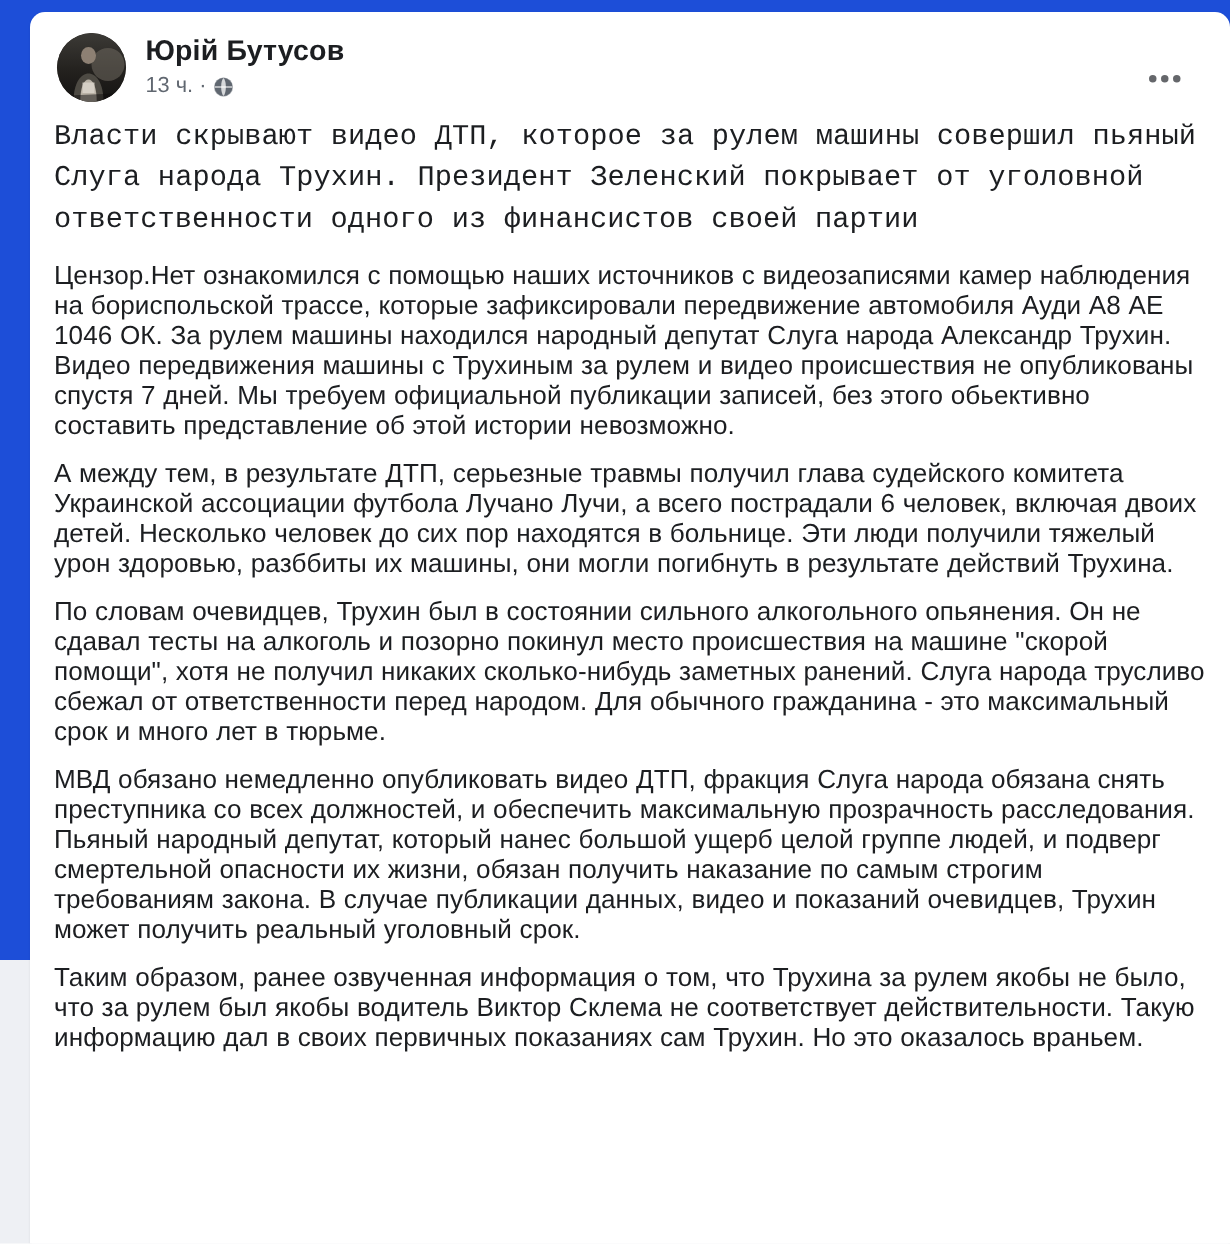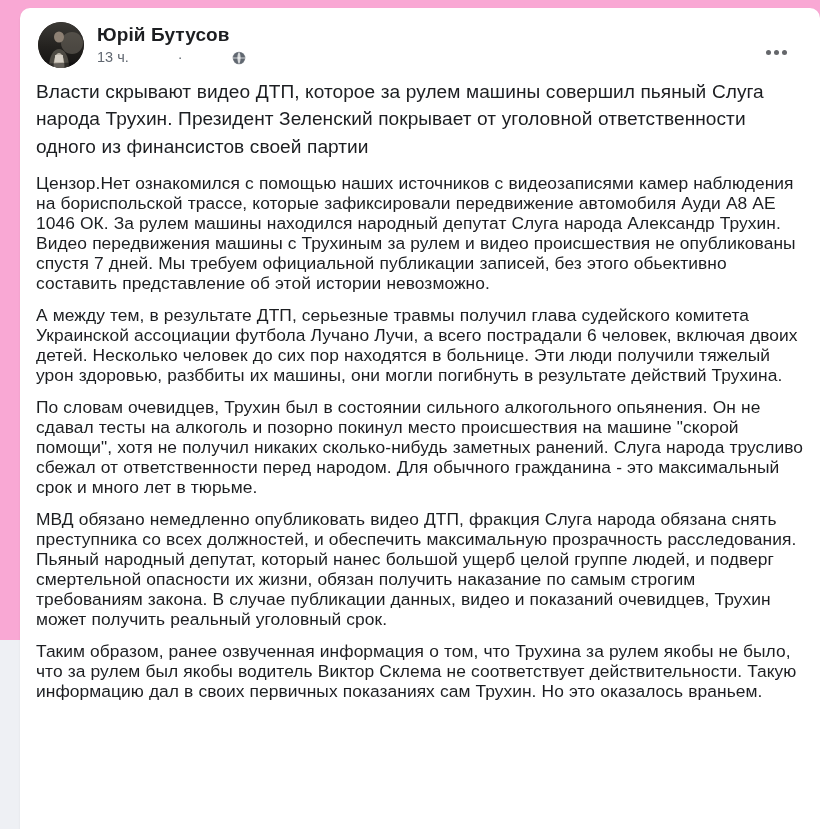--- a/index.html
+++ b/index.html
@@ -10,21 +10,21 @@
     width: 820px;
     height: 829px;
     background: #eef0f4;
     font-family: "Liberation Sans", sans-serif;
     overflow: hidden;
   }
   .page {
     position: relative;
     width: 820px;
     height: 640px;
-    background: #f9a8d4;
+    background: #1d4ed8;
   }
   .post-card {
     position: absolute;
     left: 20px;
     top: 8px;
     width: 800px;
     min-height: 830px;
     background: #ffffff;
     border-top-left-radius: 10px;
     border-top-right-radius: 10px;
@@ -61,21 +61,20 @@
     line-height: 22px;
     letter-spacing: 0.1px;
   }
   .meta-row {
     display: flex;
     align-items: center;
     margin-top: 3px;
     font-size: 14.5px;
     color: #606770;
     line-height: 17px;
-    gap: 45px;
   }
   .meta-sep {
     margin: 0 4px;
     color: #606770;
   }
   .globe-icon {
     display: inline-flex;
     align-items: center;
   }
   .more-button {
@@ -106,20 +105,21 @@
     font-size: 17.4px;
     line-height: 20px;
     letter-spacing: 0.05px;
     color: #1c1e21;
     word-spacing: 0.2px;
   }
   .para.lead {
     font-size: 19.1px;
     line-height: 27.4px;
     margin-bottom: 13px;
+    font-family: Liberation Mono, monospace;
   }
   .para:last-child { margin-bottom: 16px; }
 </style>
 </head>
 <body>
 
 <div class="page">
 
   <div class="post-card">
 

